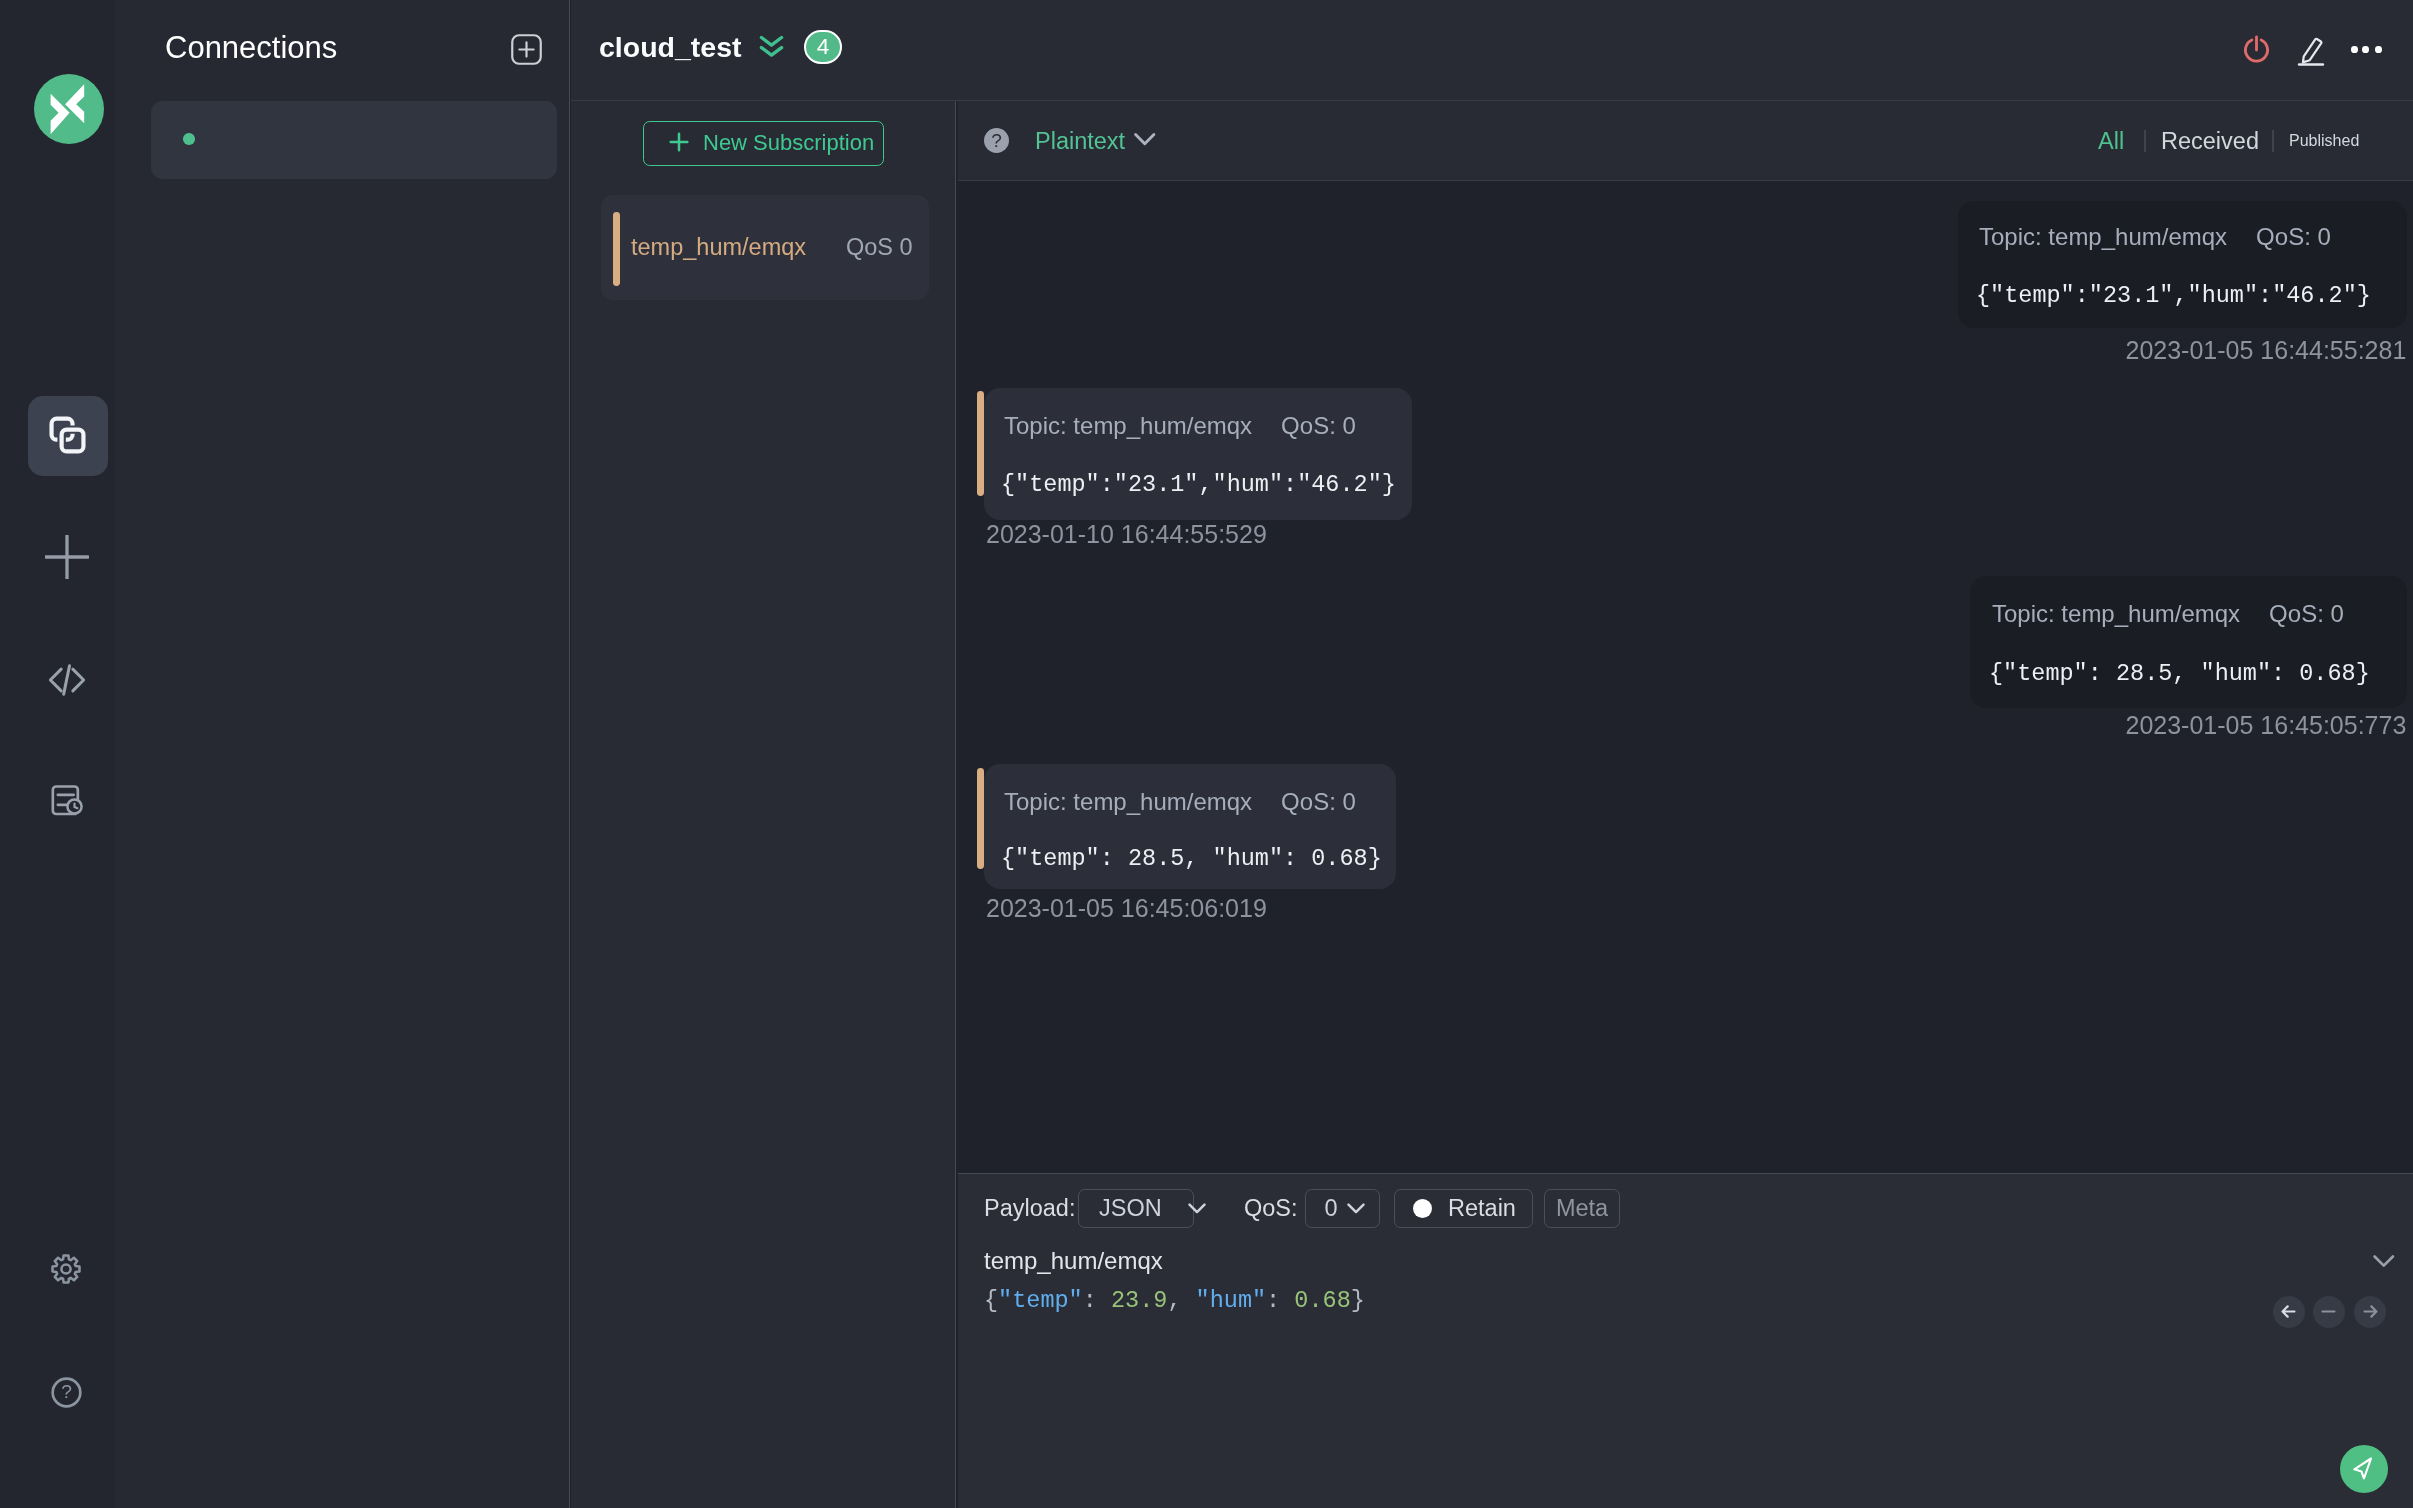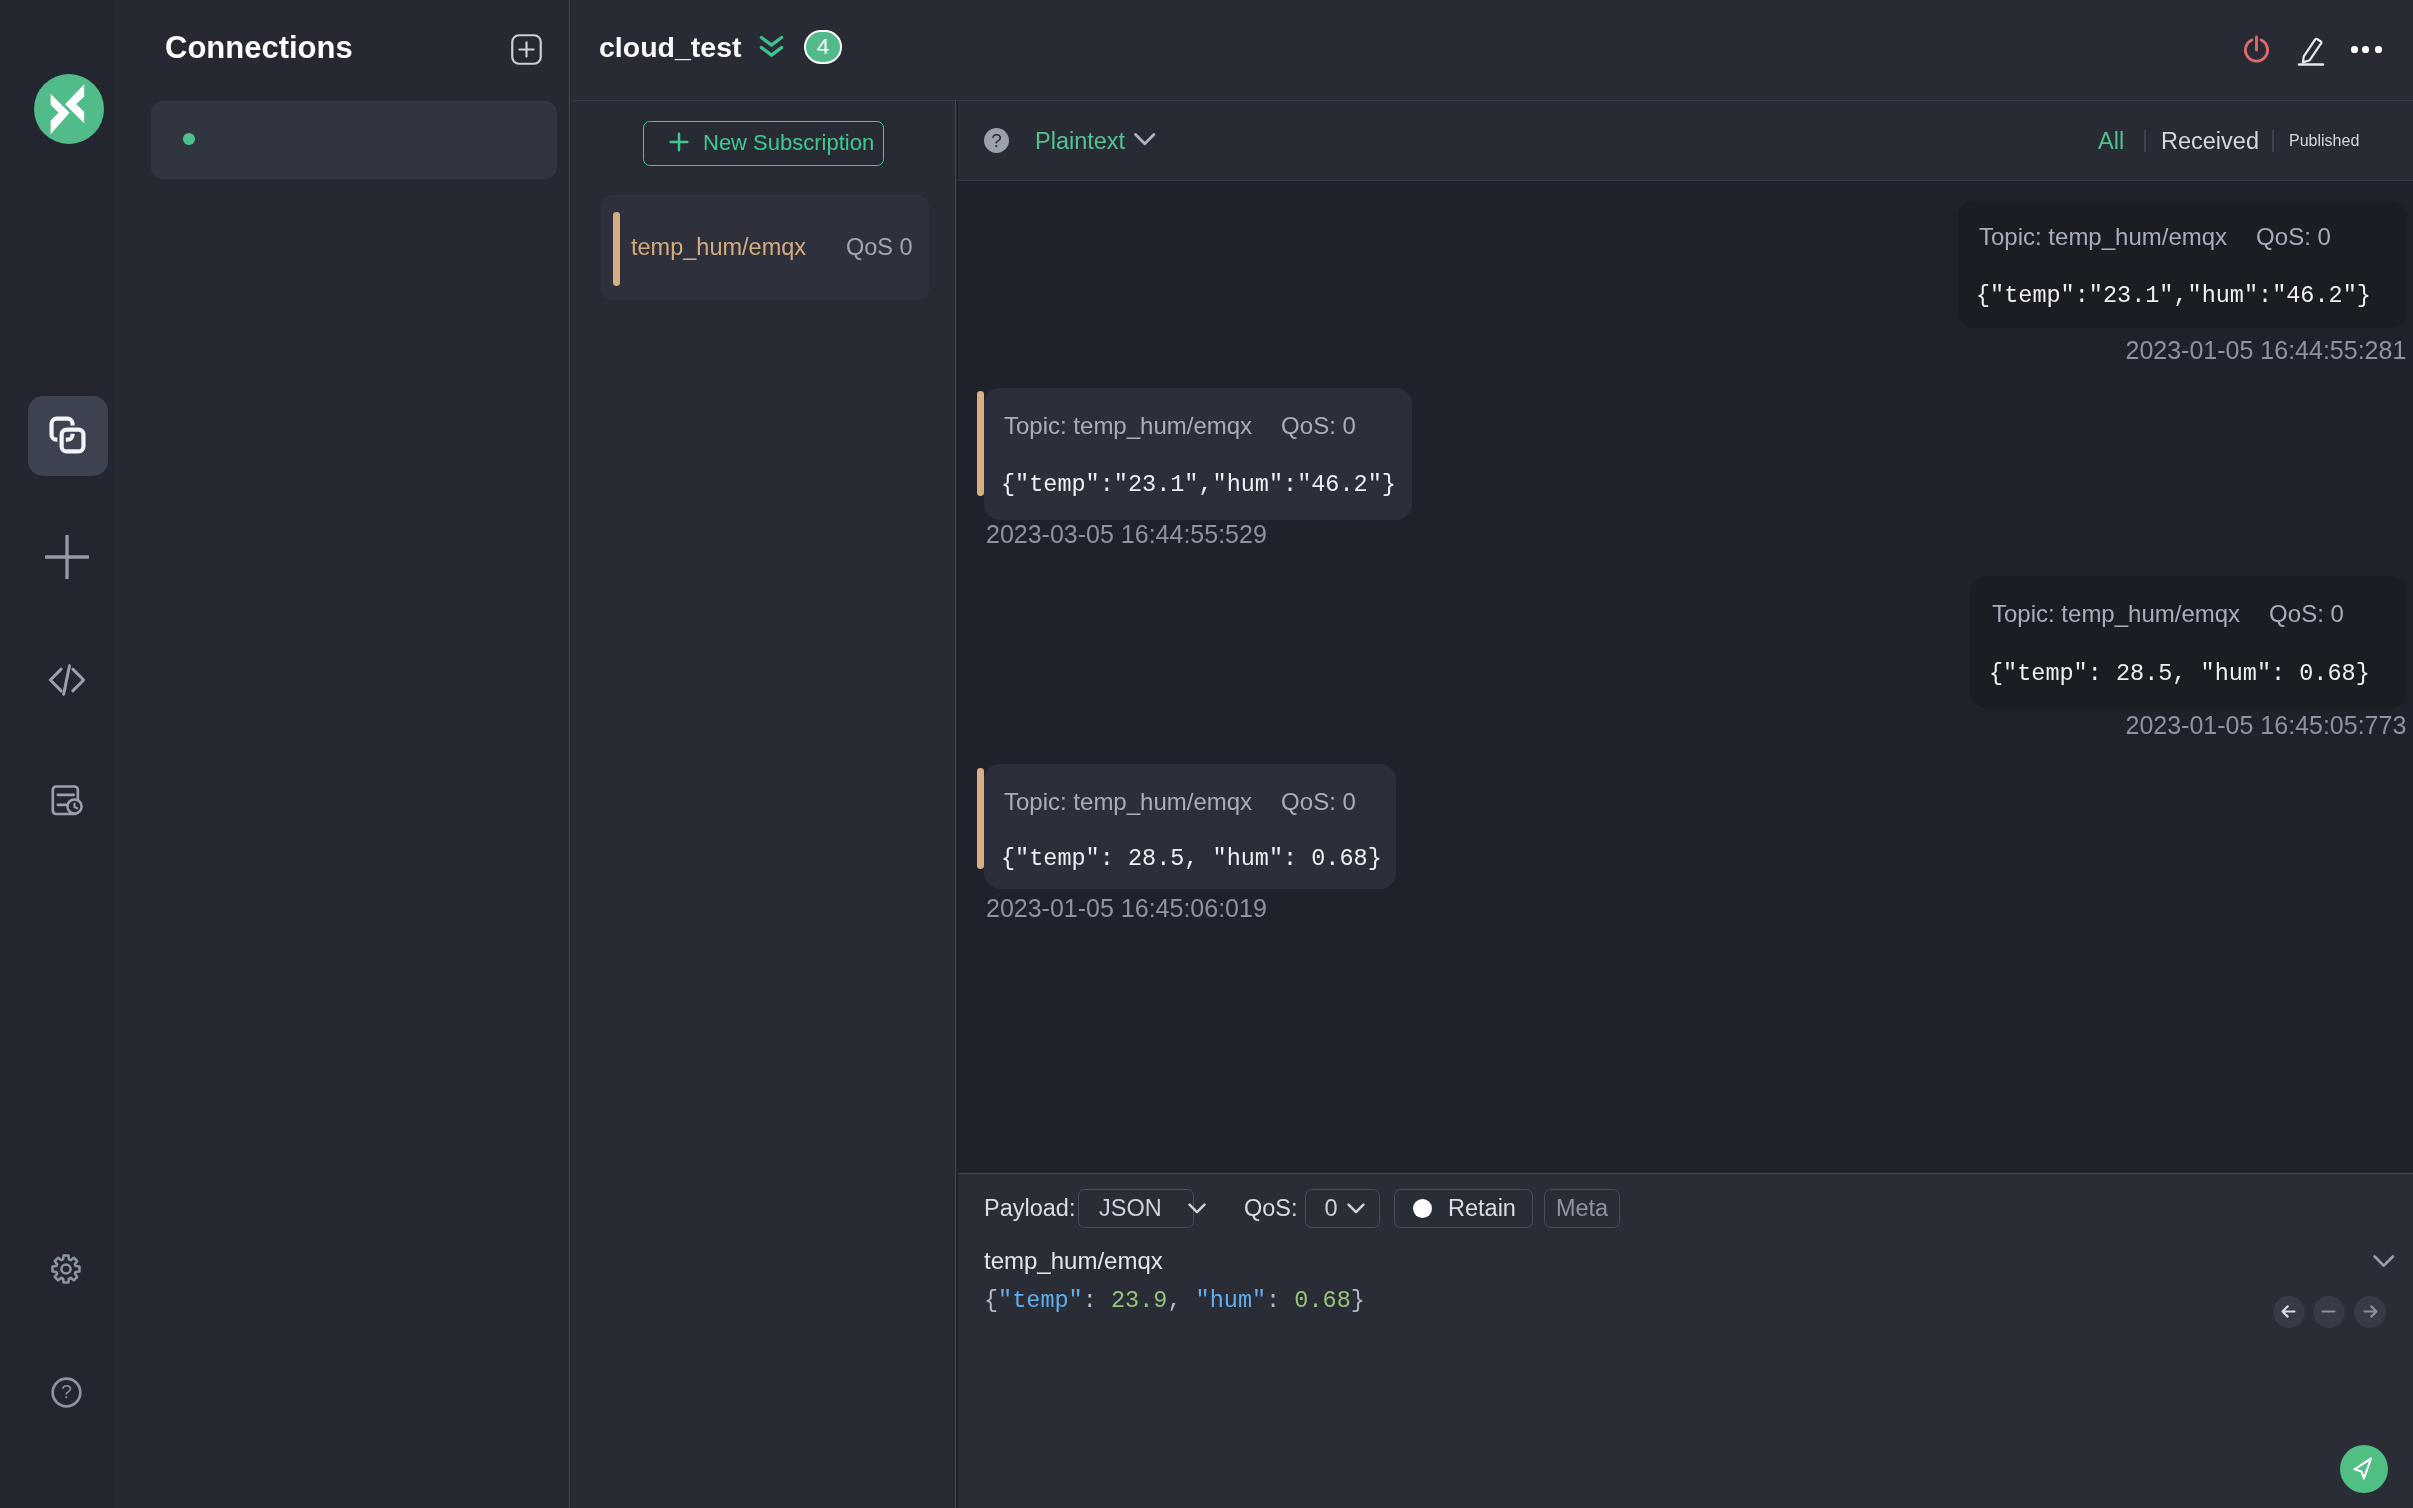--- a/index.html
+++ b/index.html
@@ -53,21 +53,21 @@
   <path d="M34.2 15.1 L34.2 20.9 L29.5 21.5 L28.6 23.6 L31.5 27.5 L27.5 31.5 L23.6 28.6 L21.5 29.5 L20.9 34.2 L15.1 34.2 L14.5 29.5 L12.4 28.6 L8.5 31.5 L4.5 27.5 L7.4 23.6 L6.5 21.5 L1.8 20.9 L1.8 15.1 L6.5 14.5 L7.4 12.4 L4.5 8.5 L8.5 4.5 L12.4 7.4 L14.5 6.5 L15.1 1.8 L20.9 1.8 L21.5 6.5 L23.6 7.4 L27.5 4.5 L31.5 8.5 L28.6 12.4 L29.5 14.5 Z" fill="none" stroke="#8b95a1" stroke-width="3" stroke-linejoin="round"></path>
   <circle cx="18" cy="18" r="5.5" fill="none" stroke="#8b95a1" stroke-width="3"></circle>
 </svg>
 
 <svg class="abs" style="left:51px;top:1377px" width="31" height="31" viewBox="0 0 37 37">
   <circle cx="18.5" cy="18.5" r="16.5" fill="none" stroke="#8b95a1" stroke-width="3.2"></circle>
   <text x="18.5" y="25.5" text-anchor="middle" font-size="23" font-family="Liberation Sans" fill="#8b95a1">?</text>
 </svg>
 
 <div class="abs" style="left:115px;top:0;width:455px;height:1508px;background:#262932;border-right:1.7px solid #454a58"></div>
-<div class="abs" style="left:165px;top:30px;font-size:31px;font-weight:bold;color:#fff">Connections</div>
+<div class="abs" style="left:165px;top:30px;font-size:31px;font-weight:normal;color:#fff">Connections</div>
 <svg class="abs" style="left:511px;top:34px" width="31" height="31" viewBox="0 0 37 37">
   <rect x="1.5" y="1.5" width="34" height="34" rx="8" fill="none" stroke="#ccd0d6" stroke-width="2.6"></rect>
   <path d="M18.5 10 V27 M10 18.5 H27" stroke="#ccd0d6" stroke-width="2.6" stroke-linecap="round"></path>
 </svg>
 <div class="abs" style="left:151px;top:101px;width:406px;height:78px;border-radius:11.7px;background:#313540"></div>
 <div class="abs" style="left:183px;top:133px;width:11.7px;height:11.7px;border-radius:50%;background:#4fc08d"></div>
 
 <div class="abs" style="left:571px;top:0;width:1843px;height:101px;background:#282b34;border-bottom:1.7px solid #383c47"></div>
 <div class="abs" style="left:599px;top:0;height:101px;line-height:94px;font-size:28.5px;font-weight:bold;color:#fbfcfd">cloud_test</div>
 <svg class="abs" style="left:758px;top:35px" width="27" height="26" viewBox="0 0 32 31">
@@ -113,21 +113,21 @@
 
 <div class="bubble pub" style="left:1958px;top:201px;width:449px;height:127px"></div>
 <div class="topicline" style="left:1979px;top:223px">Topic: temp_hum/emqx<span style="display:inline-block;width:29px"></span>QoS: 0</div>
 <div class="payload mono" style="left:1976px;top:282px">{"temp":"23.1","hum":"46.2"}</div>
 <div class="ts" style="right:6.7px;top:336px">2023-01-05 16:44:55:281</div>
 
 <div class="abs" style="left:977px;top:391px;width:6.7px;height:105px;border-radius:3.4px;background:#d9ae83"></div>
 <div class="bubble recv" style="left:984px;top:388px;width:428px;height:132px"></div>
 <div class="topicline" style="left:1004px;top:412px">Topic: temp_hum/emqx<span style="display:inline-block;width:29px"></span>QoS: 0</div>
 <div class="payload mono" style="left:1001px;top:471px">{"temp":"23.1","hum":"46.2"}</div>
-<div class="ts" style="left:986px;top:520px">2023-03-05 16:44:55:529</div>
+<div class="ts" style="left:986px;top:520px">2023-01-10 16:44:55:529</div>
 
 <div class="bubble pub" style="left:1970px;top:576px;width:437px;height:132px"></div>
 <div class="topicline" style="left:1992px;top:600px">Topic: temp_hum/emqx<span style="display:inline-block;width:29px"></span>QoS: 0</div>
 <div class="payload mono" style="left:1989px;top:660px">{"temp": 28.5, "hum": 0.68}</div>
 <div class="ts" style="right:6.7px;top:711px">2023-01-05 16:45:05:773</div>
 
 <div class="abs" style="left:977px;top:768px;width:6.7px;height:101px;border-radius:3.4px;background:#d9ae83"></div>
 <div class="bubble recv" style="left:984px;top:764px;width:412px;height:125px"></div>
 <div class="topicline" style="left:1004px;top:788px">Topic: temp_hum/emqx<span style="display:inline-block;width:29px"></span>QoS: 0</div>
 <div class="payload mono" style="left:1001px;top:845px">{"temp": 28.5, "hum": 0.68}</div>

